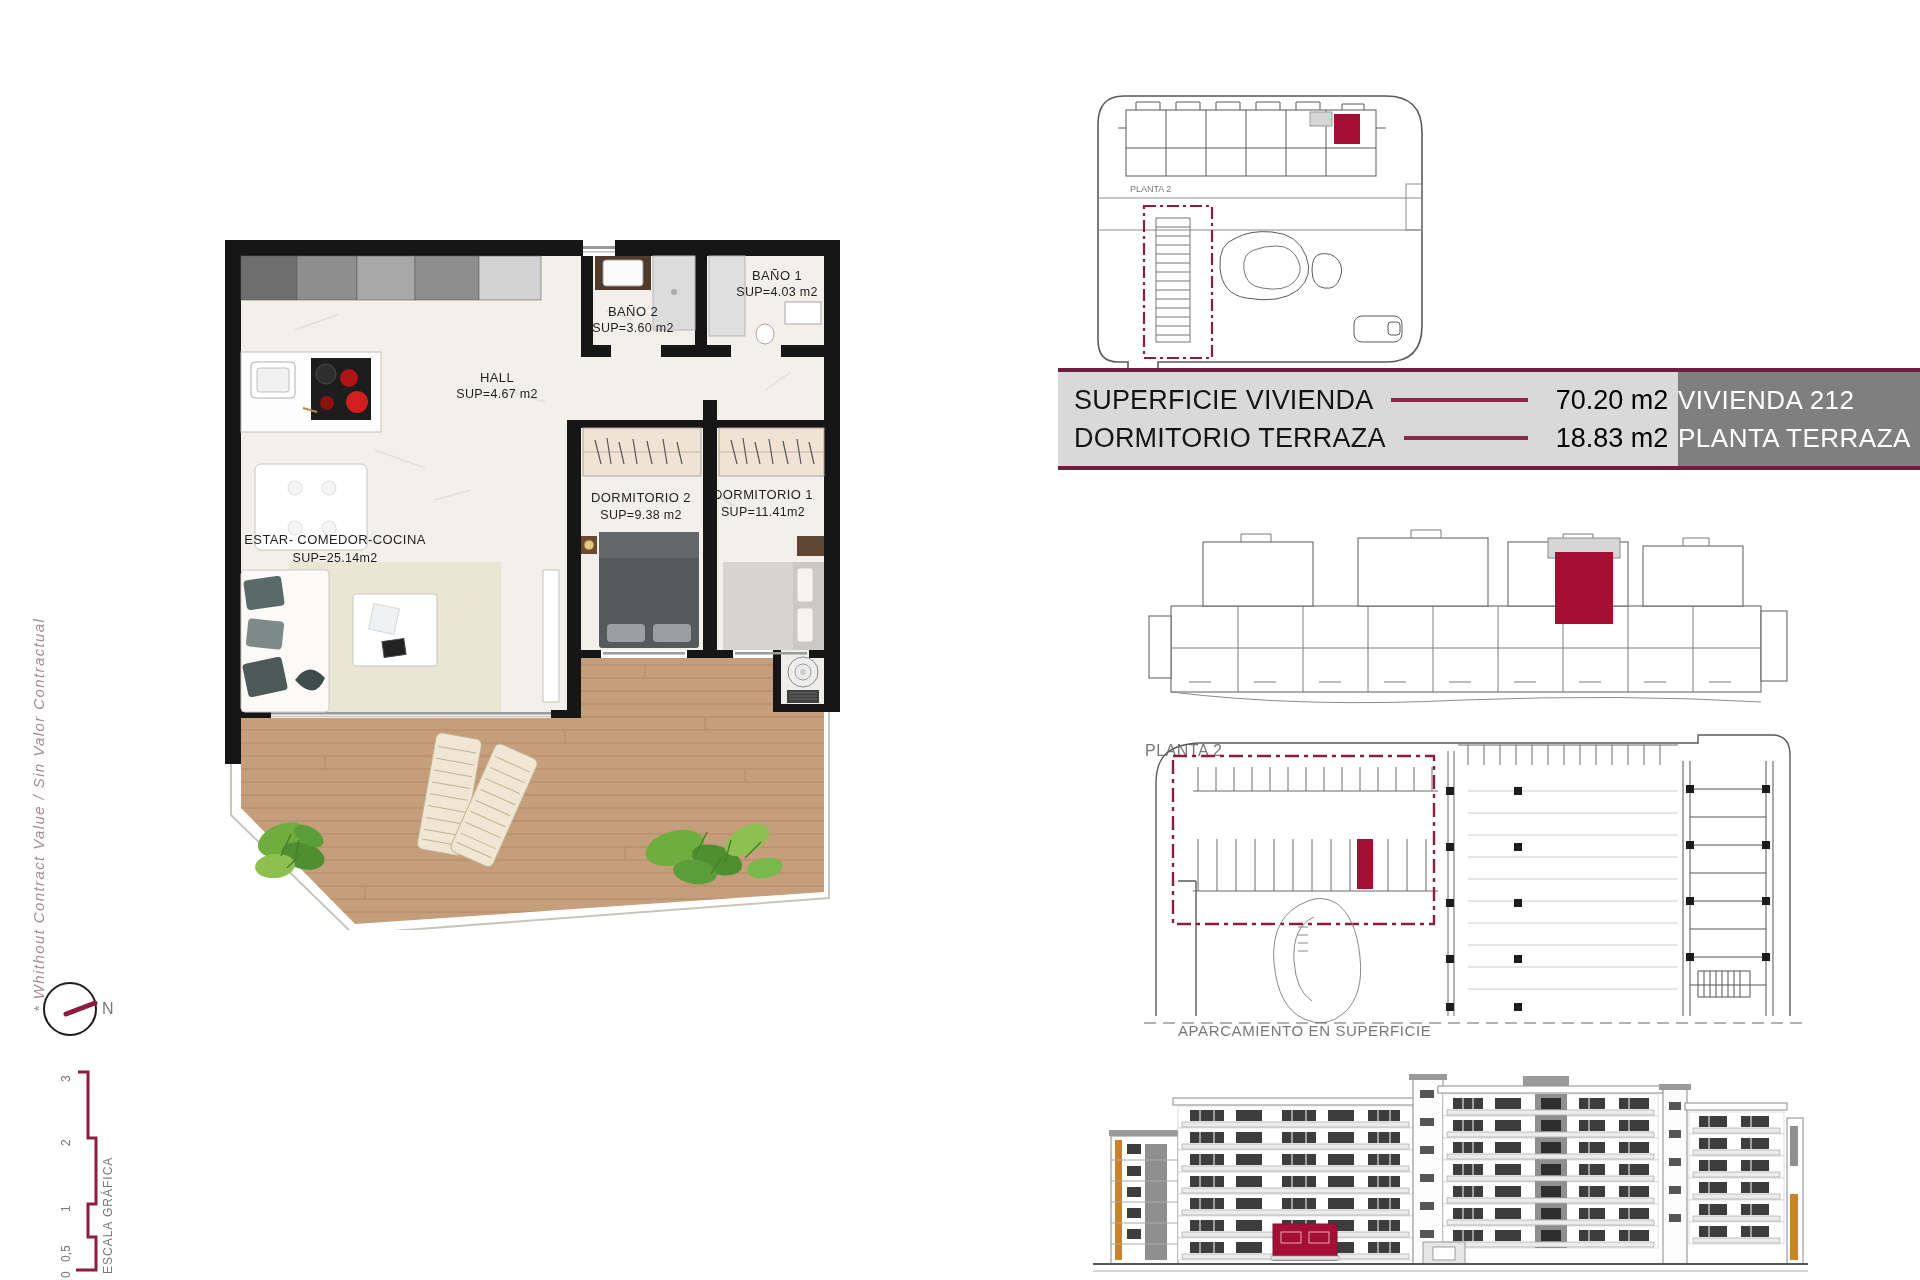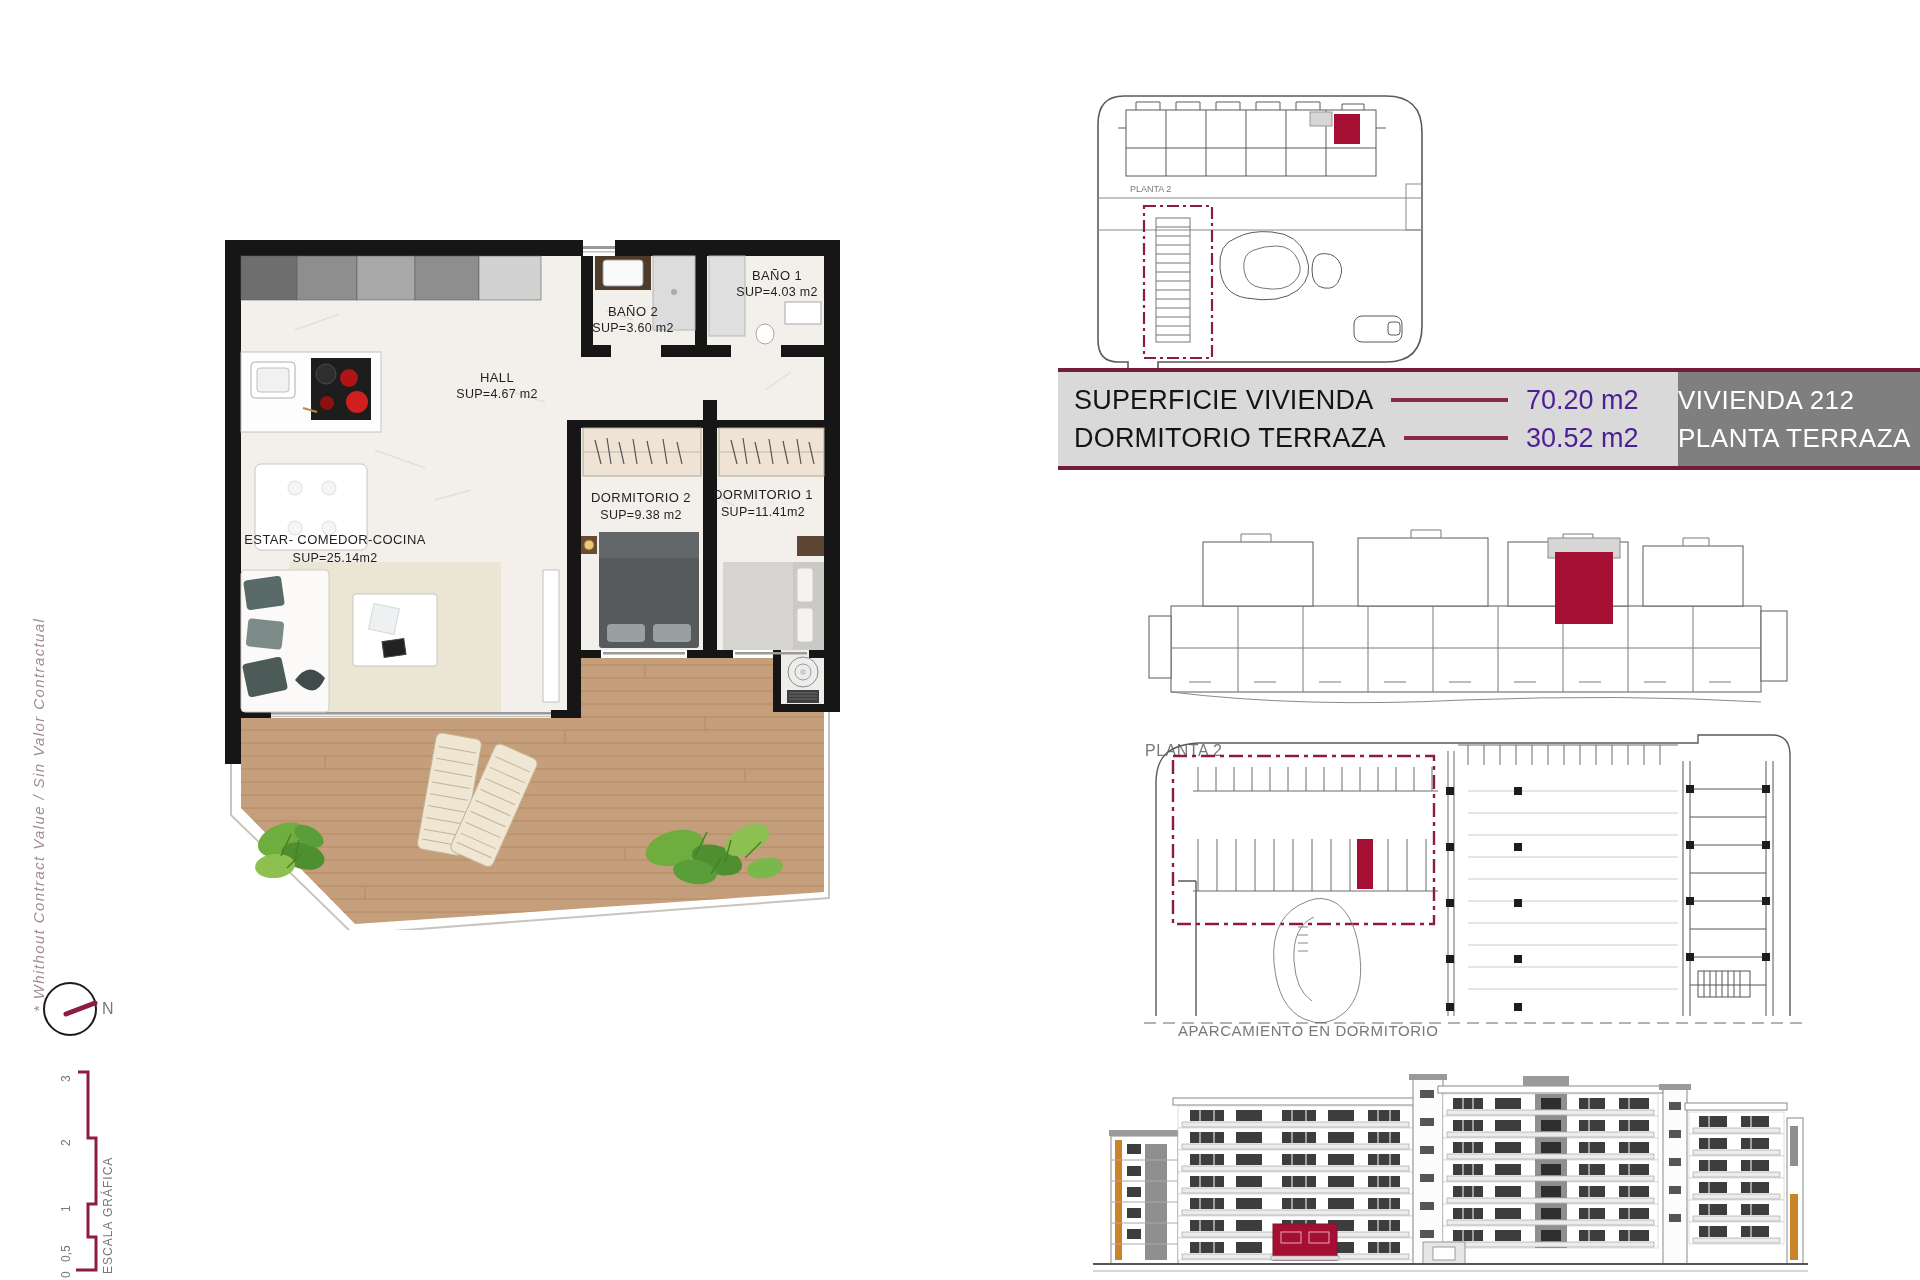--- a/index.html
+++ b/index.html
@@ -16,21 +16,21 @@
   .graylbl{fill:#77787a;}
   
   .summary{left:1058px;top:368px;width:884px;height:102px;box-sizing:border-box;
            display:flex;background:#d9d9d9;
            border-top:4px solid #731d3e;border-bottom:4px solid #731d3e;}
   .summary-rows{flex:1;display:flex;flex-direction:column;justify-content:center;
                 gap:7px;padding:6px 0 6px 16px;}
   .srow{display:flex;align-items:center;}
   .srow .lbl{font-size:27px;color:#141414;white-space:nowrap;letter-spacing:0.2px;}
   .srow .leader{flex:1;height:4px;background:#8c2747;margin:0 18px;}
-  .srow .val{font-size:27px;color:#4c1d95;min-width:132px;text-align:left;padding-right:20px;white-space:nowrap;}
+  .srow .val{font-size:27px;color:#000000;min-width:132px;text-align:center;white-space:nowrap;}
   .unit-box{width:264px;background:#7f7f80;color:#ffffff;display:flex;flex-direction:column;
             justify-content:center;align-items:flex-start;gap:7px;font-size:26px;letter-spacing:0.5px;text-align:center;}
   .plan-caption{font-size:15px;color:#77787a;letter-spacing:0.6px;}
 </style>
 </head>
 <body>
 
 <div class="sheet">
 
 
@@ -277,21 +277,21 @@
   <div class="abs summary">
     <div class="summary-rows">
       <div class="srow">
         <span class="lbl">SUPERFICIE VIVIENDA</span>
         <span class="leader"></span>
         <span class="val">70.20 m2</span>
       </div>
       <div class="srow">
         <span class="lbl">DORMITORIO TERRAZA</span>
         <span class="leader"></span>
-        <span class="val">30.52 m2</span>
+        <span class="val">18.83 m2</span>
       </div>
     </div>
     <div class="unit-box">
       <span>VIVIENDA 212</span>
       <span>PLANTA TERRAZA</span>
     </div>
   </div>
 
   <svg class="abs" style="left:1143px;top:516px" width="650" height="250" viewBox="0 0 650 250">
     <g stroke="#5a5a5a" fill="#ffffff">
@@ -367,21 +367,21 @@
         <rect x="548" y="222" width="8" height="8"></rect>
           <rect x="624" y="222" width="8" height="8"></rect>
       </g>
       <g>
         <rect x="560" y="240" width="52" height="26" fill="none" stroke="#555555"></rect>
         <path d="M566,240 v26 M572,240 v26 M578,240 v26 M584,240 v26 M590,240 v26 M596,240 v26 M602,240 v26" stroke="#555555"></path>
       </g>
     </g>
     <path d="M6,292 H664" stroke="#666666" stroke-dasharray="12 7"></path>
   </svg>
-  <div class="abs plan-caption" style="left:1178px;top:1022px">APARCAMIENTO EN DORMITORIO</div>
+  <div class="abs plan-caption" style="left:1178px;top:1022px">APARCAMIENTO EN SUPERFICIE</div>
 
   <svg class="abs" style="left:1093px;top:1074px" width="715" height="202" viewBox="0 0 715 202">
     <defs>
       <g id="fl-a">
         <rect x="0" y="0" width="235" height="22" fill="#ffffff" stroke="#bdbdbd" stroke-width="0.5"></rect>
         <rect x="12" y="4" width="34" height="11" fill="#3d3d3d"></rect>
         <rect x="58" y="4" width="26" height="11" fill="#3d3d3d"></rect>
         <rect x="104" y="4" width="34" height="11" fill="#3d3d3d"></rect>
         <rect x="150" y="4" width="26" height="11" fill="#3d3d3d"></rect>
         <rect x="190" y="4" width="32" height="11" fill="#3d3d3d"></rect>

